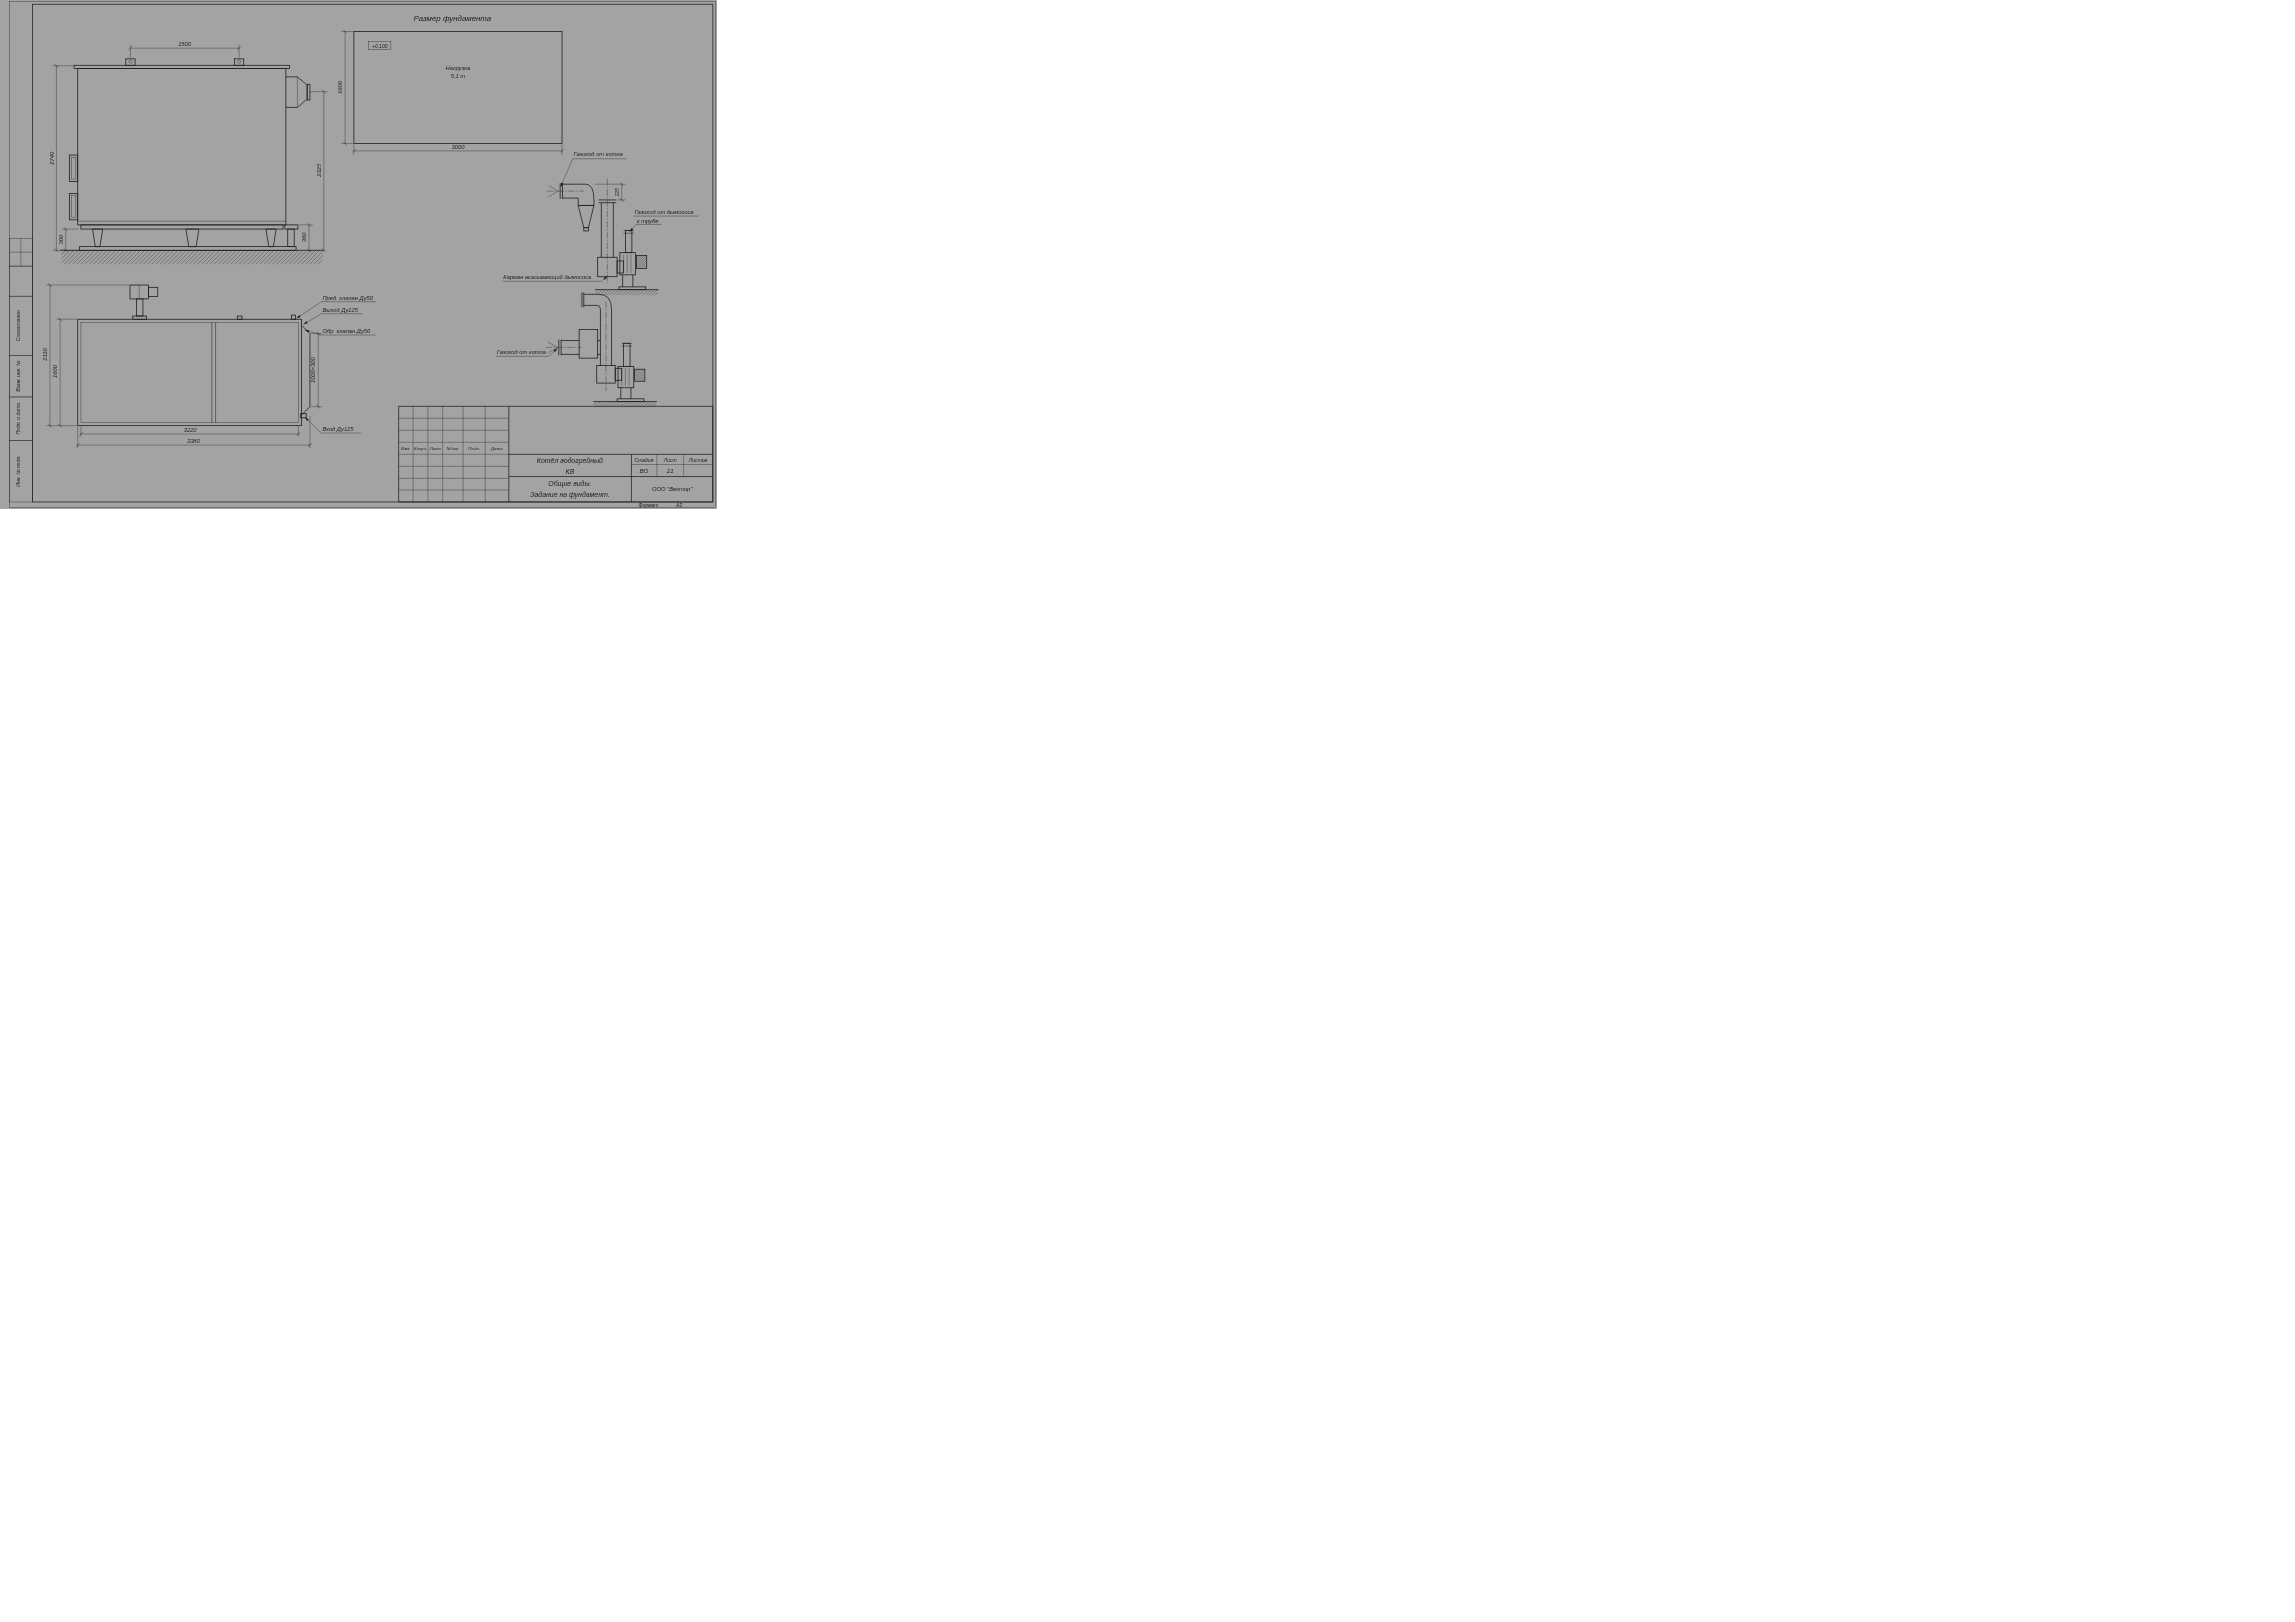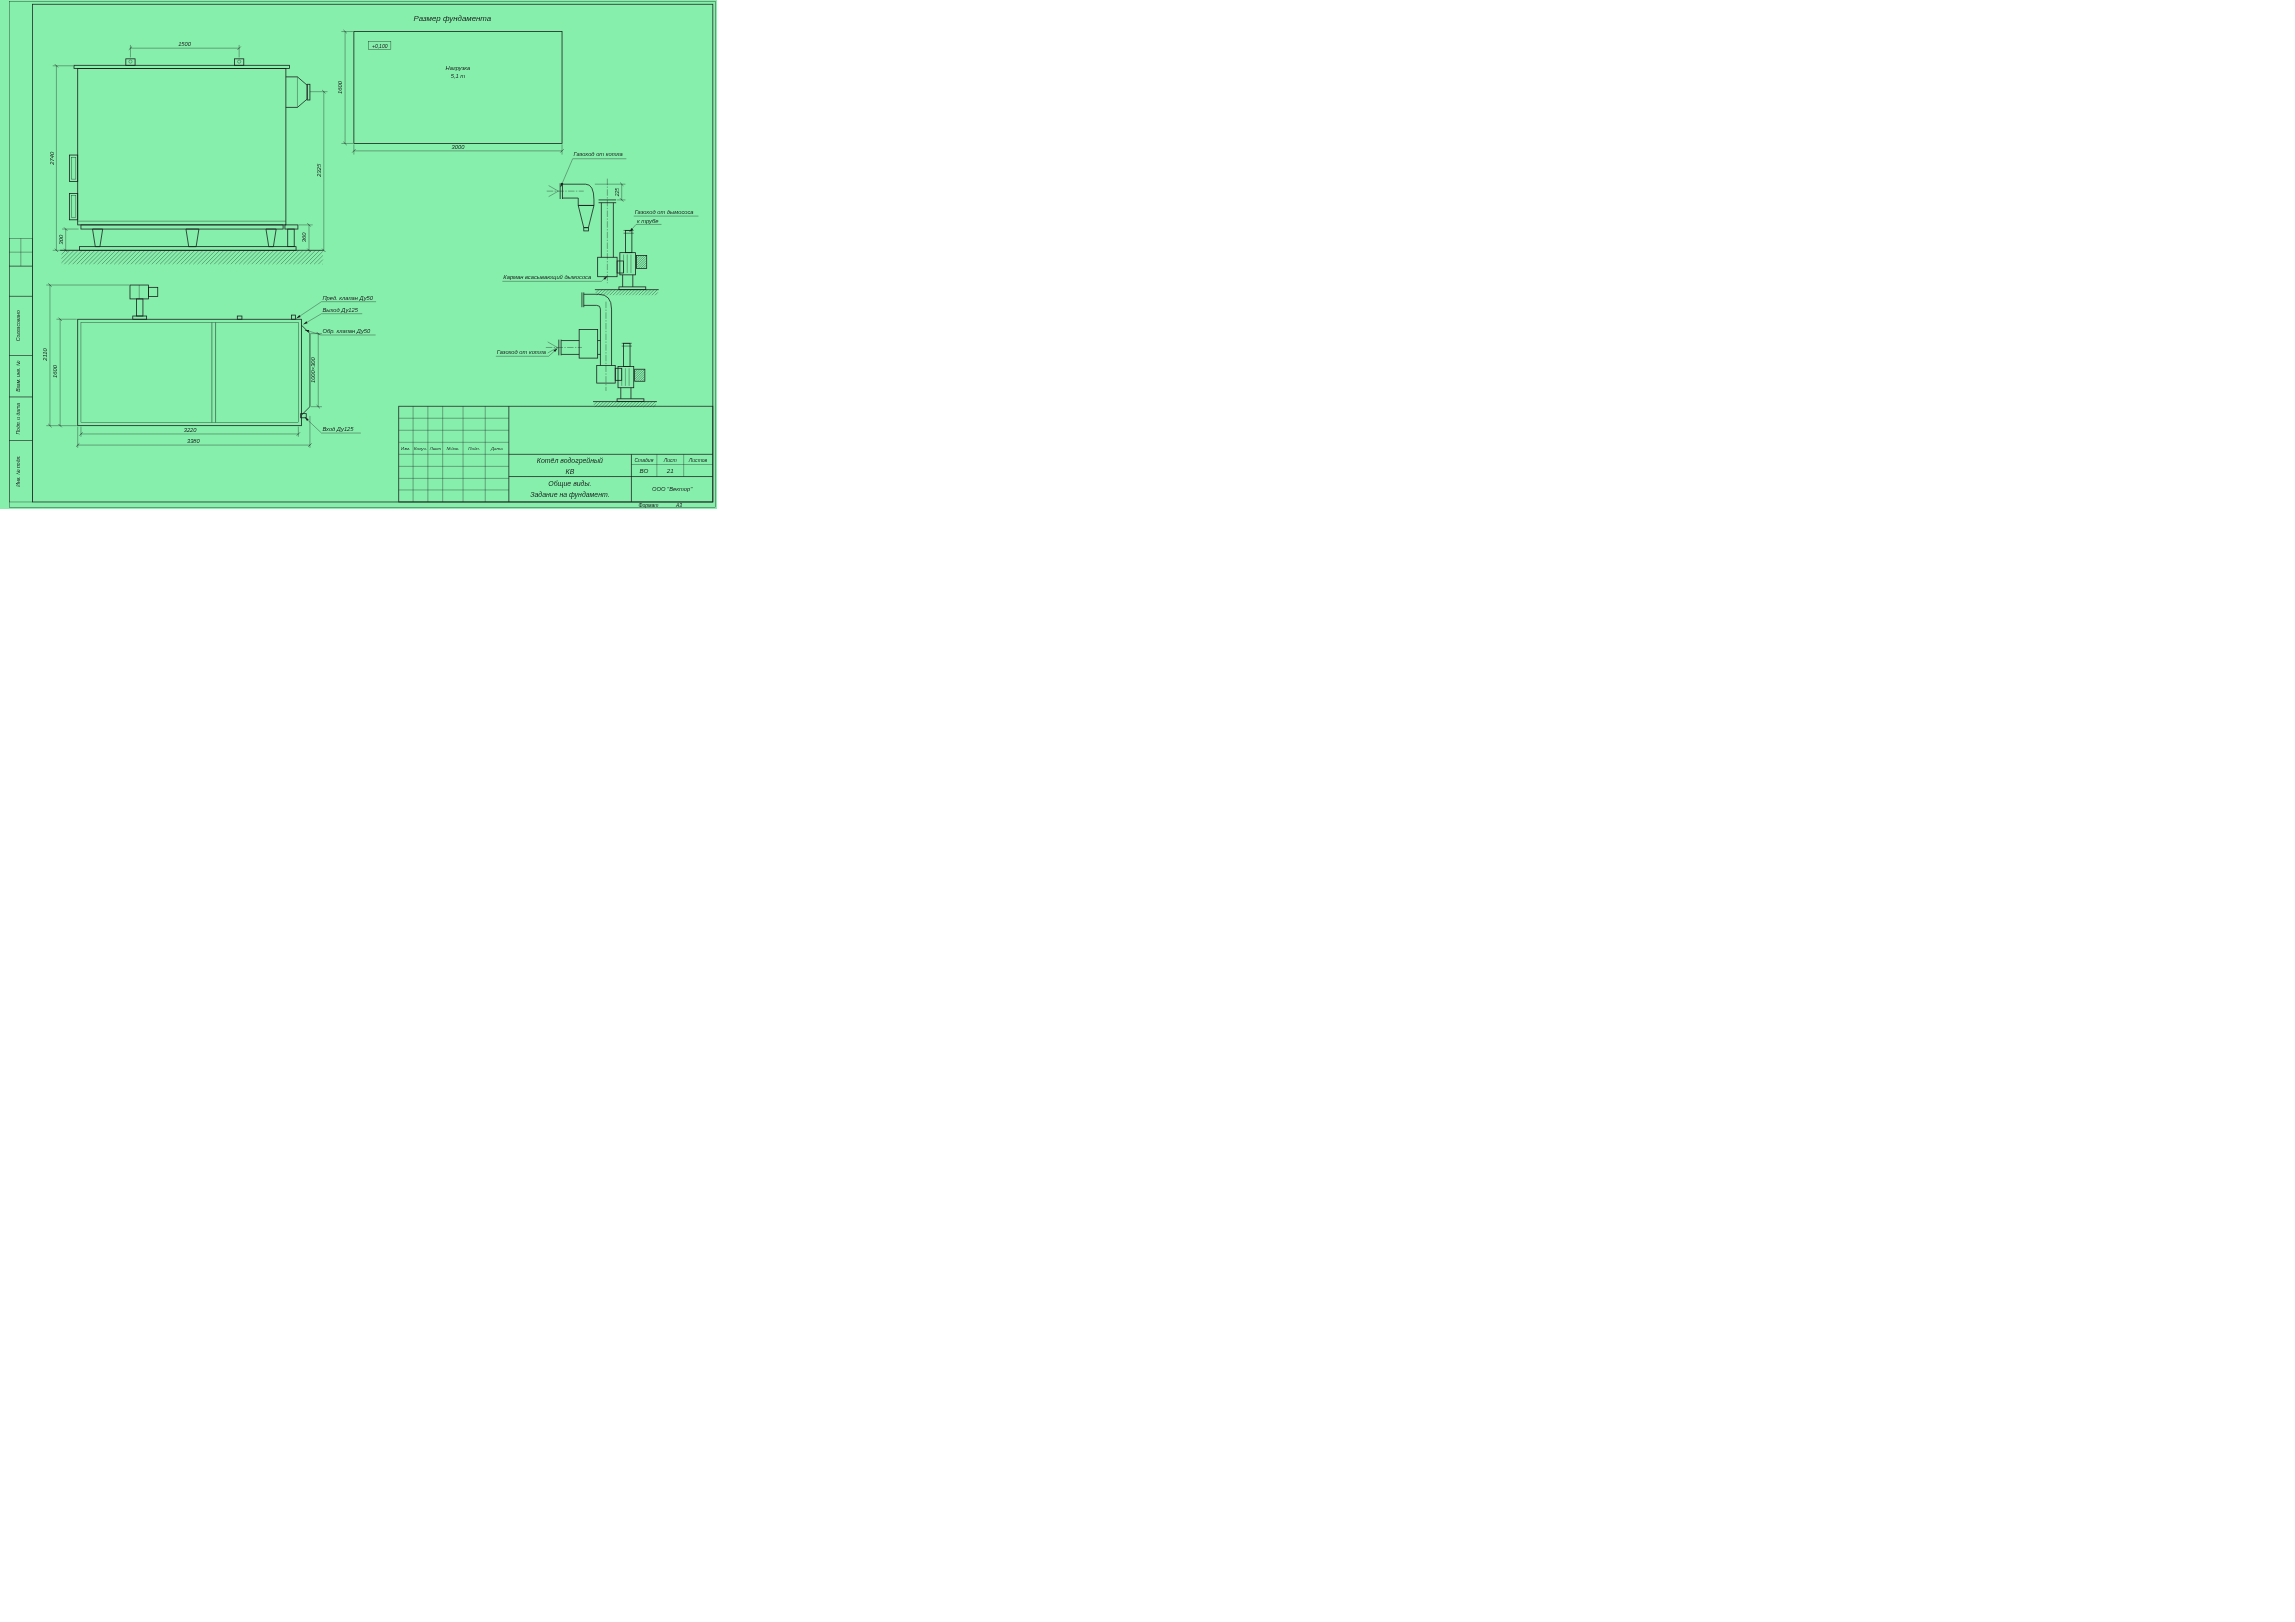--- a/index.html
+++ b/index.html
@@ -1,16 +1,16 @@
 <!DOCTYPE html>
 <html style="font-size:7.4px"><head>
 <meta charset="utf-8">
 <style>
   html,body{margin:0;padding:0;background:#ffffff;}
-  .sheet{position:relative;width:717px;height:509px;background:#86efac;overflow:hidden;
+  .sheet{position:relative;width:717px;height:509px;background:#a3a3a3;overflow:hidden;
          font-family:"Liberation Sans","DejaVu Sans",sans-serif;}
   svg{display:block;}
   .thick{stroke:#1d1d1d;stroke-width:1.7;fill:none;}
   .med{stroke:#1d1d1d;stroke-width:1.1;fill:none;}
   .thin{stroke:#1d1d1d;stroke-width:0.8;fill:none;}
   .frame{stroke:#1d1d1d;stroke-width:1.6;fill:none;}
   .cl{stroke:#1d1d1d;stroke-width:0.8;fill:none;stroke-dasharray:14 3 3 3;}
   .hatchbox{fill:none;stroke:none;}
   .arrowfill{fill:#1d1d1d;stroke:none;}
   text.t{fill:#1d1d1d;font-style:italic;font-family:"Liberation Sans","DejaVu Sans",sans-serif;}

